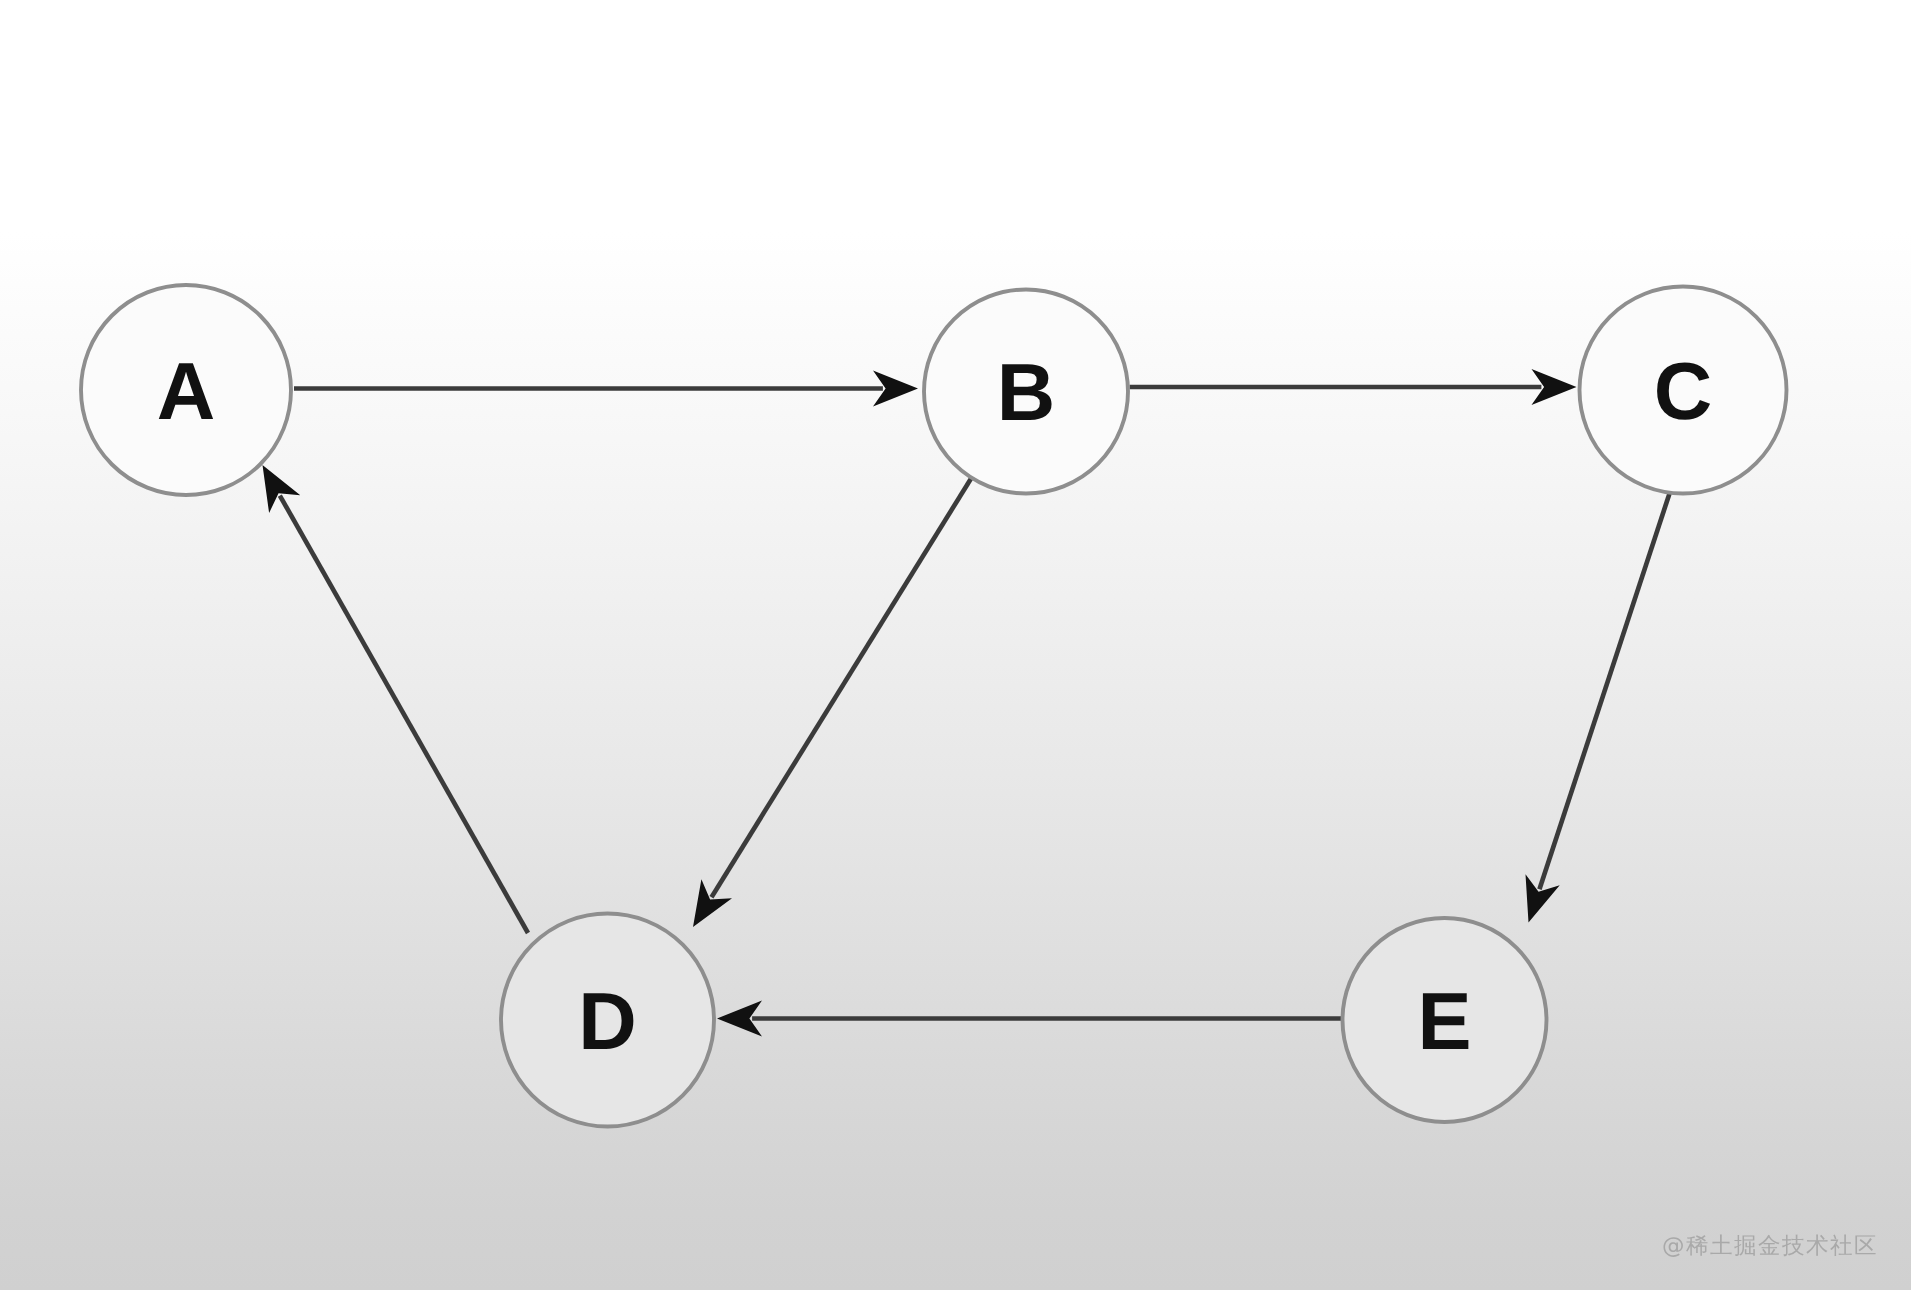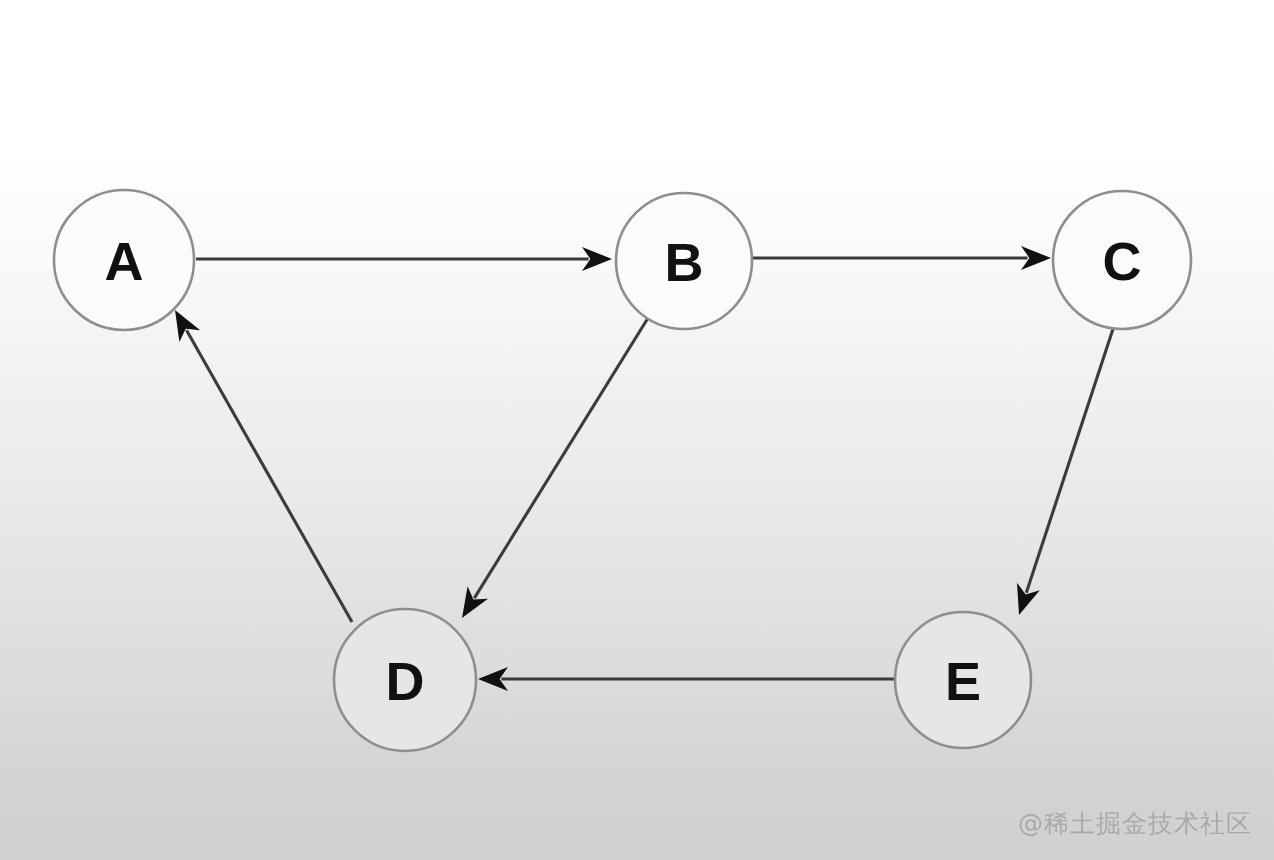--- a/index.html
+++ b/index.html
@@ -57,21 +57,21 @@
   }
   .arrow-head {
     fill: #111111;
     stroke: none;
   }
   .watermark {
     position: absolute;
     right: 22px;
     bottom: 20px;
     font-family: "DejaVu Sans", "Liberation Sans", sans-serif;
-    font-size: 25px;
+    font-size: 15px;
     color: #a9a9a9;
     letter-spacing: 1px;
     white-space: nowrap;
     user-select: none;
   }
 </style>
 </head>
 <body>
 
 <div id="canvas">

